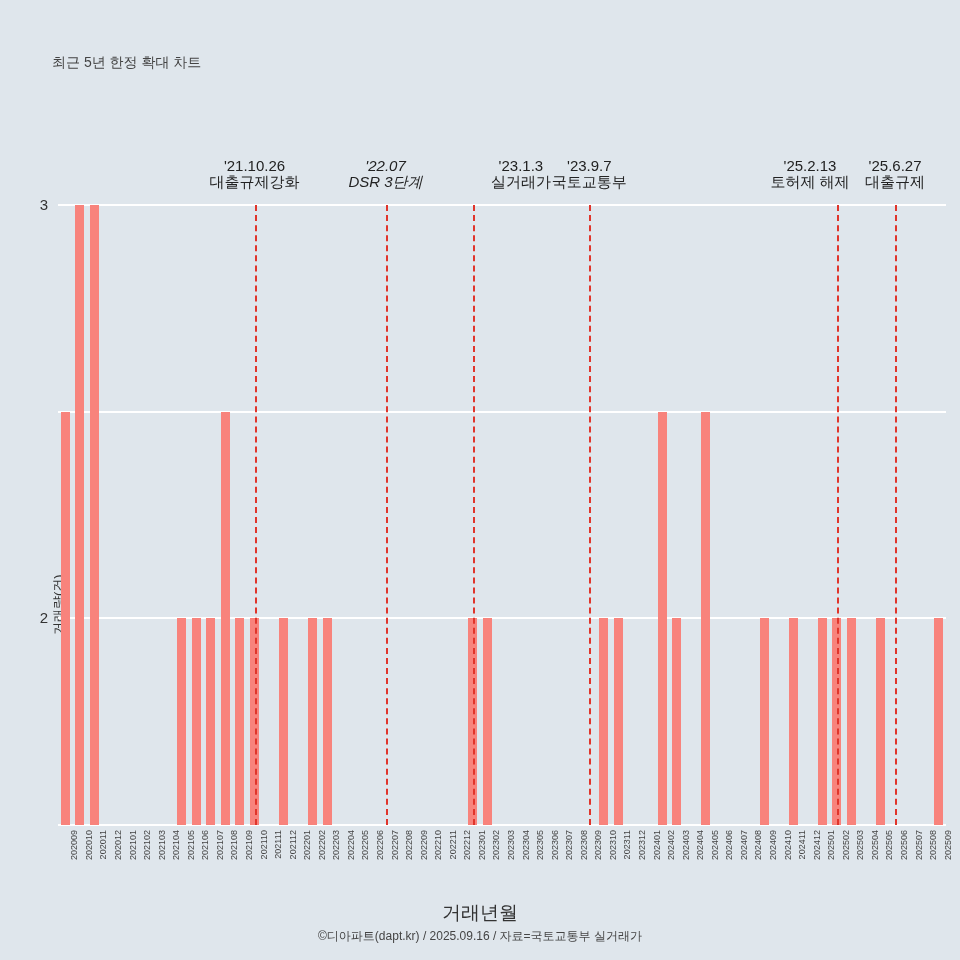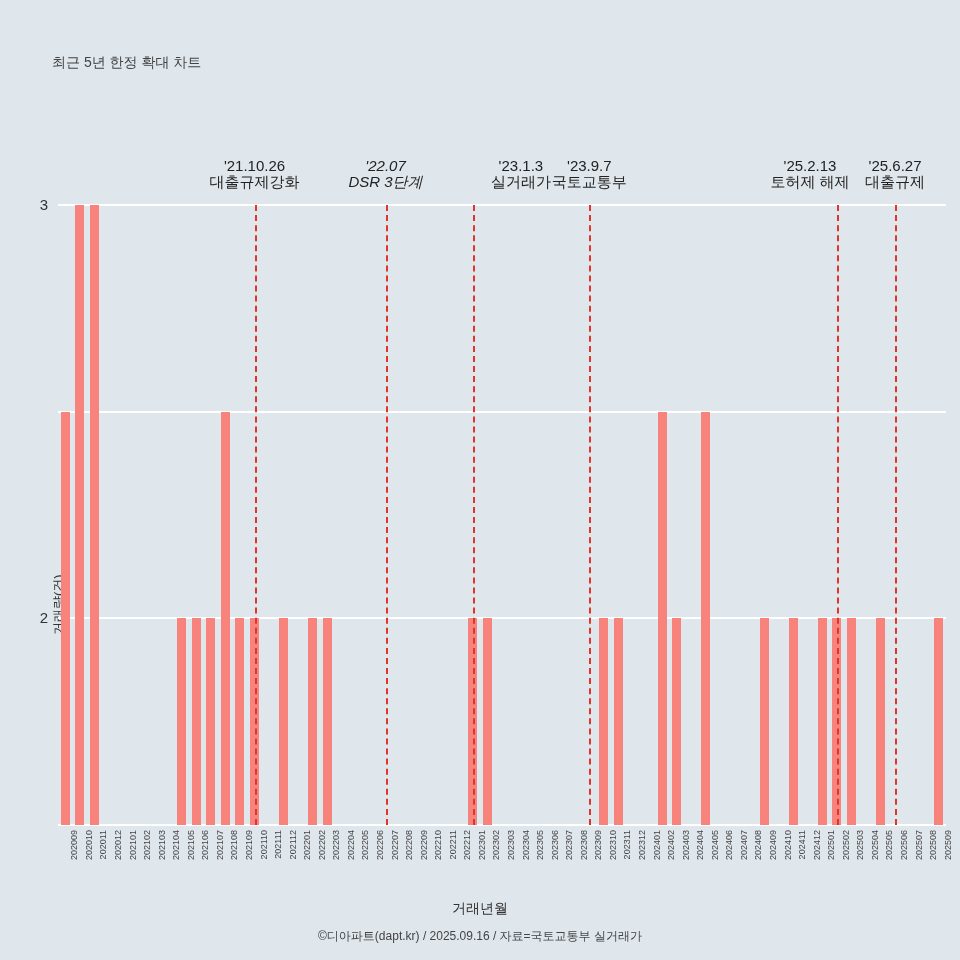--- a/index.html
+++ b/index.html
@@ -116,21 +116,21 @@
     transform-origin: left top;
     transform: rotate(-90deg) translate(-100%, 0);
     white-space: nowrap;
   }
   .xaxis-title {
     position: absolute;
     left: 0;
     top: 900px;
     width: 960px;
     text-align: center;
-    font-size: 14px;
+    font-size: 19px;
     color: #333;
   }
   .footer {
     position: absolute;
     left: 0;
     top: 928px;
     width: 960px;
     text-align: center;
     font-size: 12px;
     color: #444;

